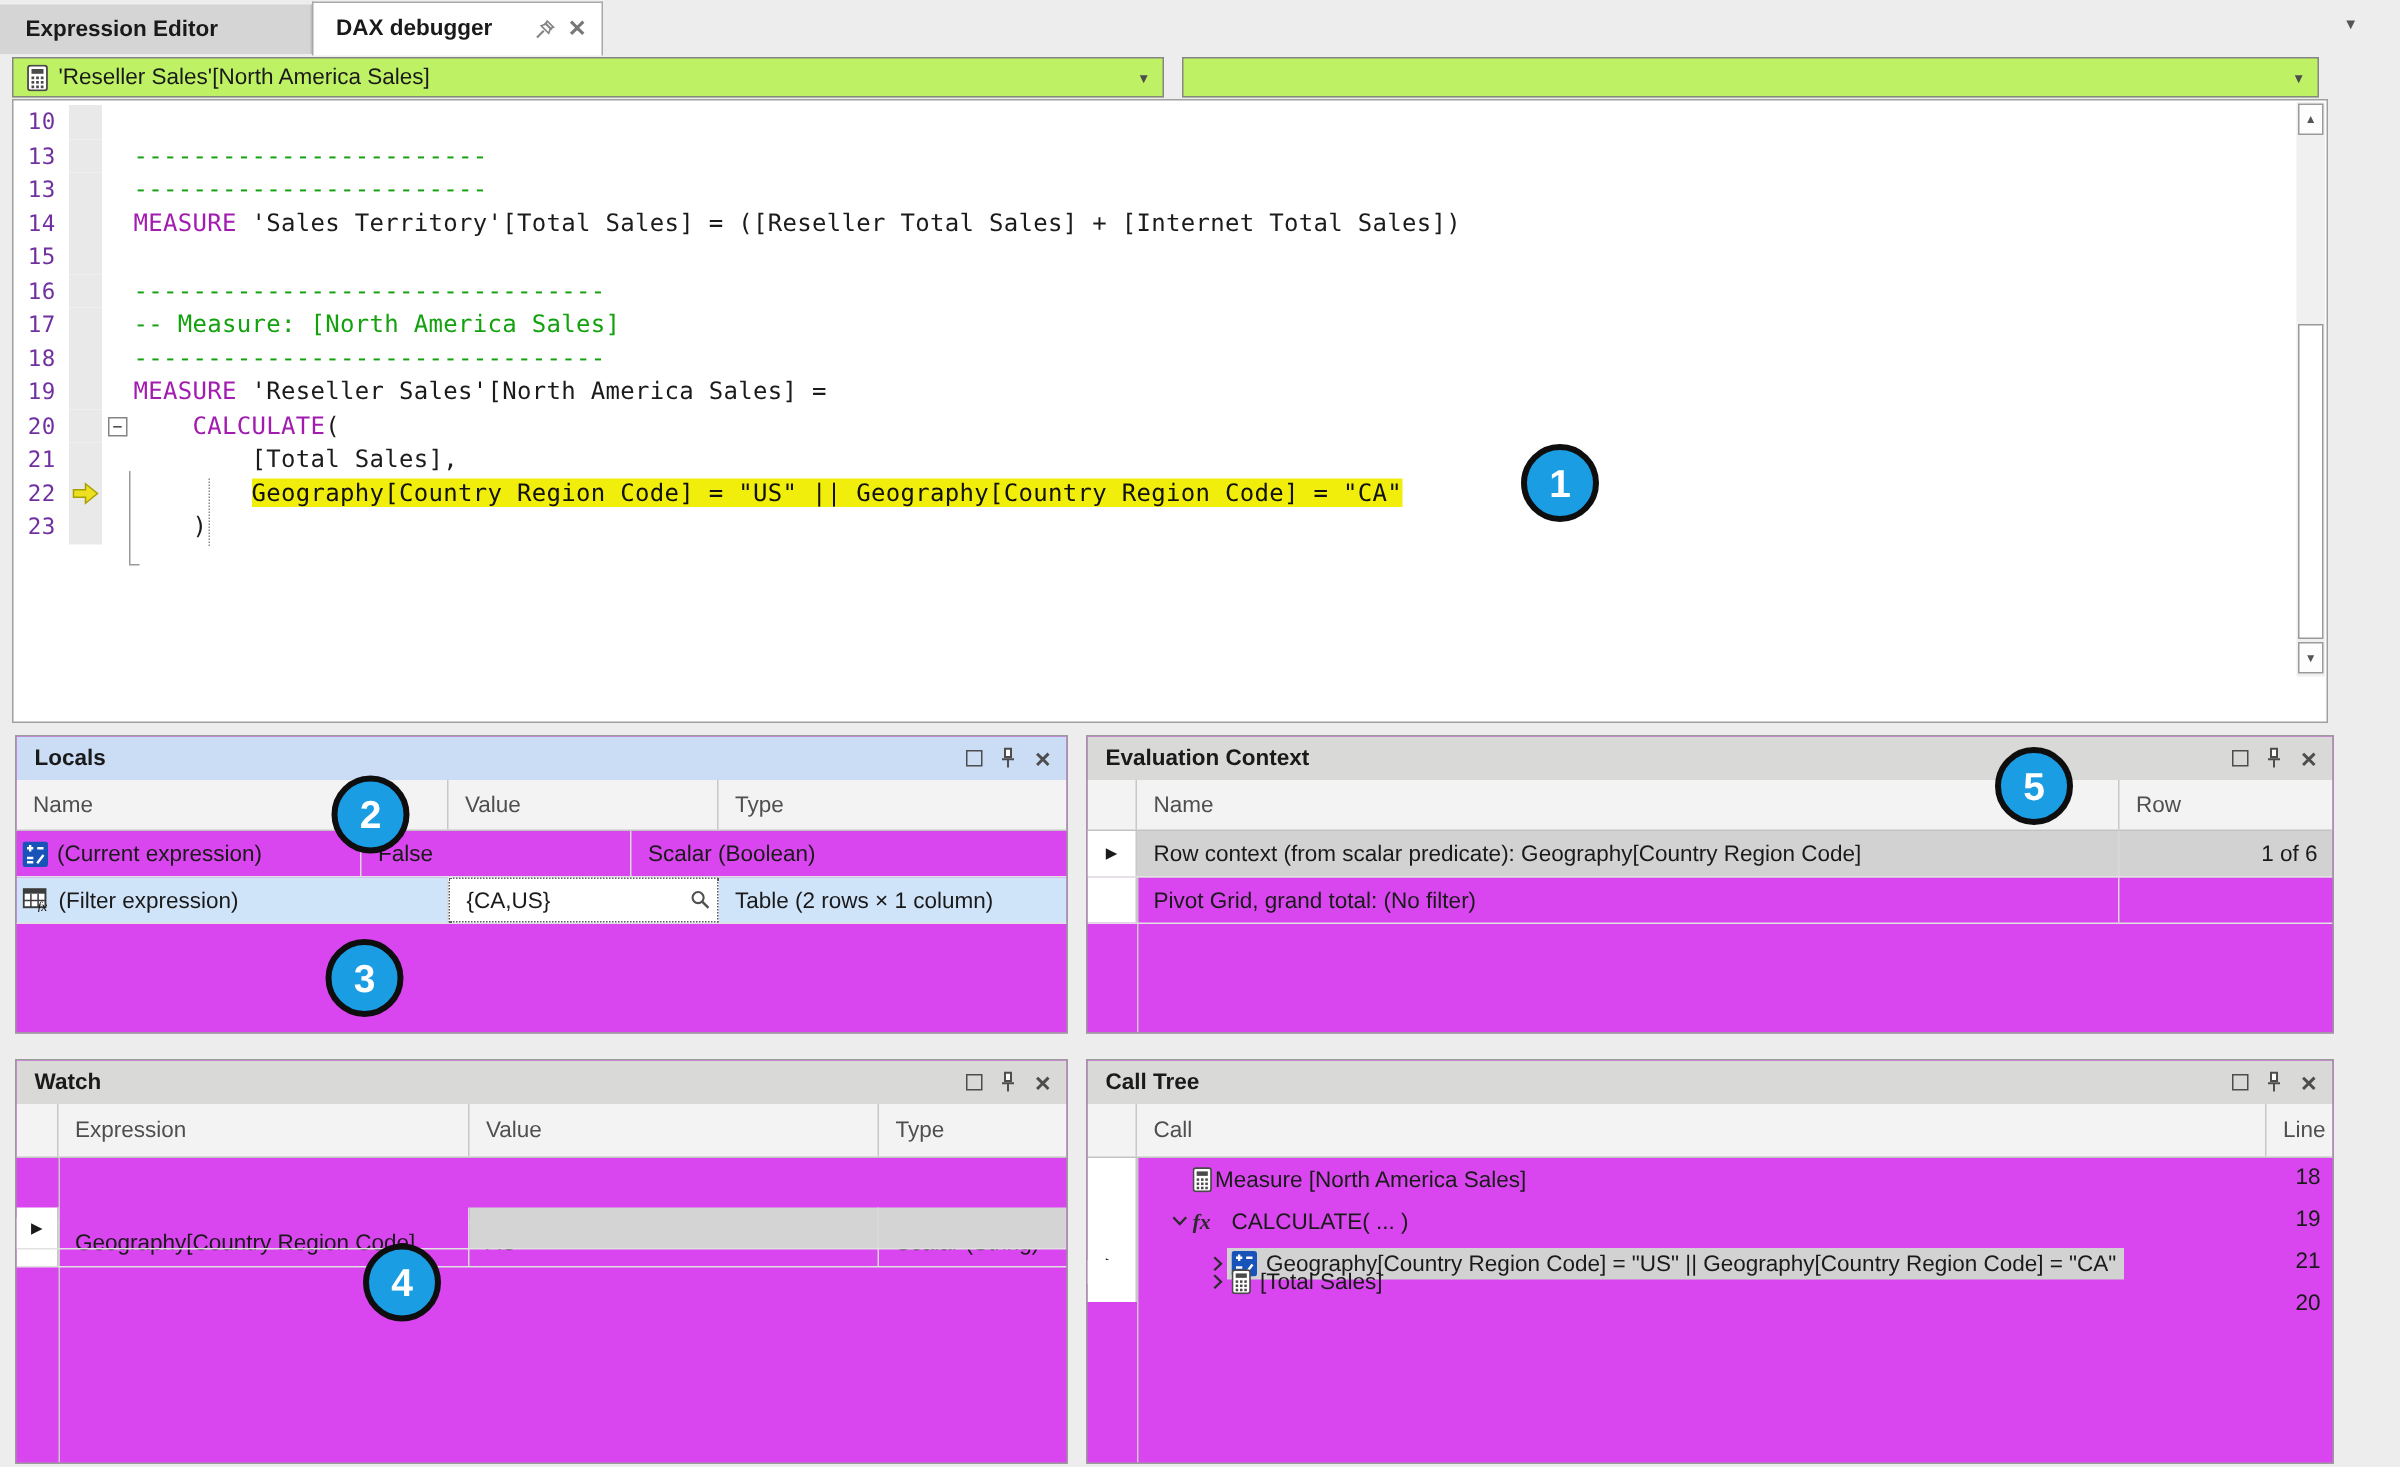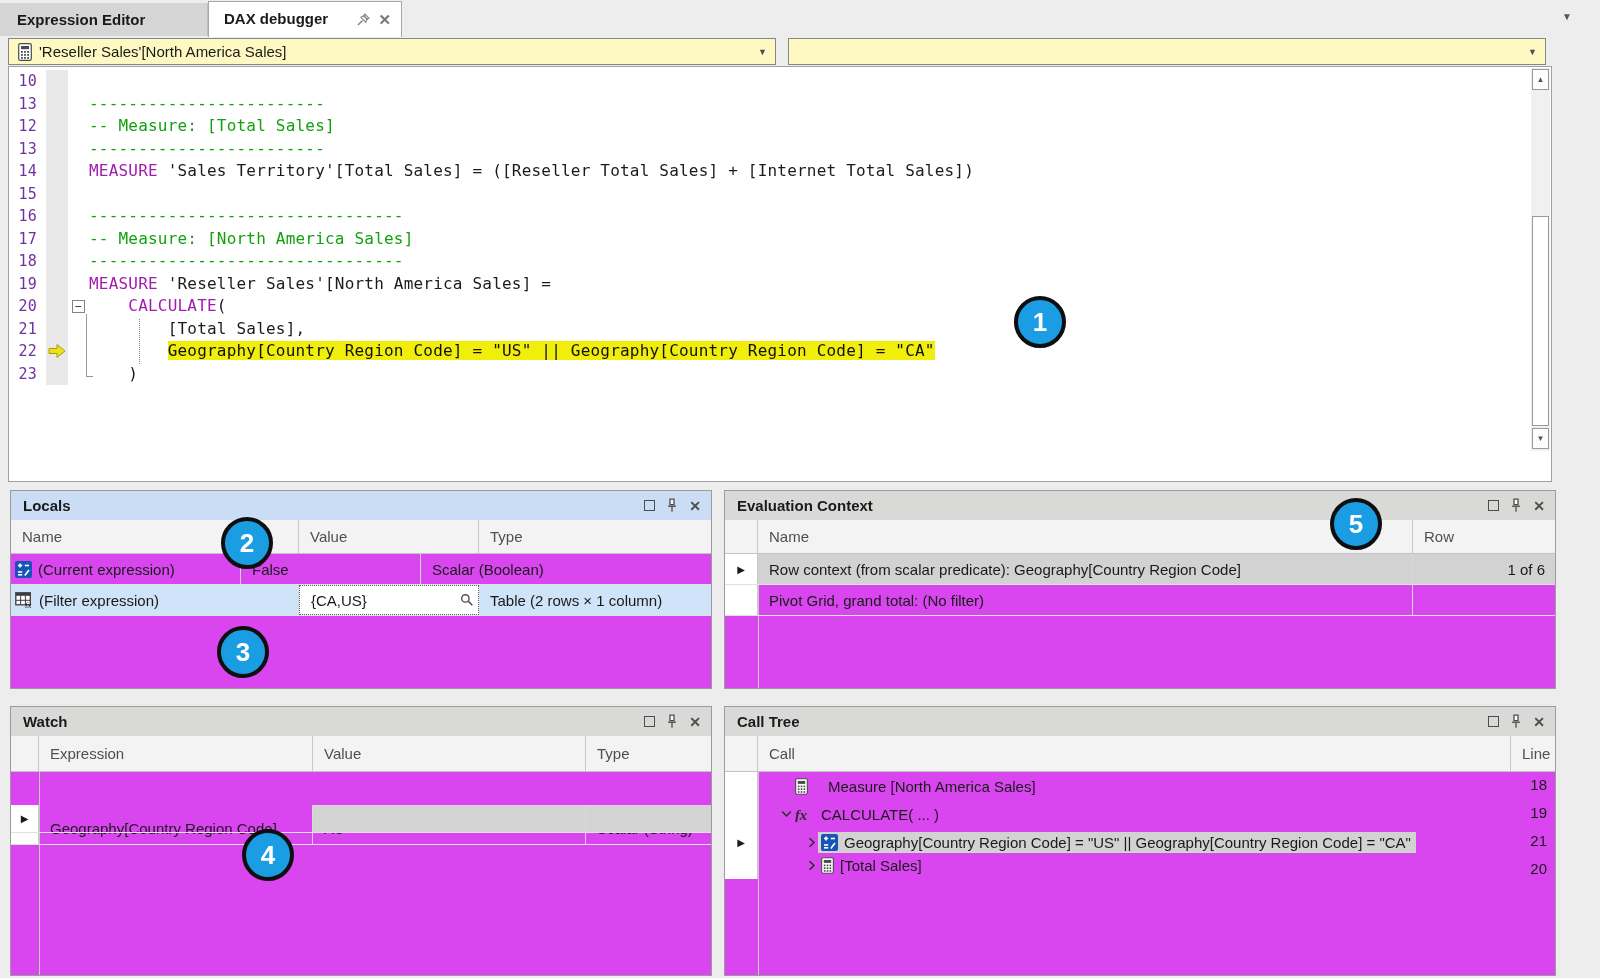--- a/index.html
+++ b/index.html
@@ -12,21 +12,21 @@
   .tab { position:absolute; font-size:15px; font-weight:bold; line-height:33px; white-space:nowrap; }
   .tab.inactive { left:0; top:3px; width:208px; height:33px; background:#d5d5d5; padding-left:17px; border-right:1px solid #bdbdbd; }
   .tab.active { left:208px; top:1px; width:194px; height:36px; background:#ffffff; padding-left:15px;
                 border:1px solid #a8a8a8; border-bottom:none; line-height:34px; }
   .tab .ticons { position:absolute; right:10px; top:0; height:100%; display:flex; align-items:center; gap:7px; }
   .gicon { color:#6d6d6d; font-size:14px; line-height:1; display:inline-flex; align-items:center; justify-content:center; }
   .overflow-dd { position:absolute; right:28px; top:11px; color:#555; font-size:10px; }
 
   
   .toolbar { position:absolute; left:0; top:36px; width:1600px; height:30px; }
-  .combo { position:absolute; top:2px; height:27px; background:#fef9c3; border:1px solid #868686; display:flex; align-items:center; font-size:15px; }
+  .combo { position:absolute; top:2px; height:27px; background:#bef264; border:1px solid #868686; display:flex; align-items:center; font-size:15px; }
   .combo .val { flex:1; white-space:nowrap; overflow:hidden; }
   .combo .dd { color:#4d4d4d; font-size:9px; padding:0 8px; }
   #combo1 { left:8px; width:768px; }
   #combo2 { left:788px; width:758px; }
 
   
   .editor { position:absolute; left:8px; top:66px; width:1544px; height:416px; background:#fff; border:1px solid #a0a0a0; overflow:hidden; }
   .codewrap { position:absolute; left:0; top:3px; width:100%; }
   .crow { display:flex; height:22.5px; font-family:"DejaVu Sans Mono", monospace; font-size:16px; line-height:22.5px; letter-spacing:0.2px; white-space:pre; }
   .ln { width:37px; text-align:right; padding-right:9px; color:#7030a0; font-size:15px; flex:none; }
@@ -137,21 +137,20 @@
     <div class="combo" id="combo2">
       <span class="val"></span>
       <span class="dd">▼</span>
     </div>
   </div>
 
   <div class="editor">
     <div class="codewrap" id="codewrap">
         <div class="crow"><span class="ln">10</span><span class="cmargin"></span><span class="cfold"></span><span class="ccode"></span></div>
         <div class="crow"><span class="ln">13</span><span class="cmargin"></span><span class="cfold"></span><span class="ccode"><span class="tok-comment">------------------------</span></span></div>
-        <div class="crow"><span class="ln">12</span><span class="cmargin"></span><span class="cfold"></span><span class="ccode"><span class="tok-comment">-- Measure: [Total Sales]</span></span></div>
         <div class="crow"><span class="ln">13</span><span class="cmargin"></span><span class="cfold"></span><span class="ccode"><span class="tok-comment">------------------------</span></span></div>
         <div class="crow"><span class="ln">14</span><span class="cmargin"></span><span class="cfold"></span><span class="ccode"><span class="tok-kw">MEASURE</span><span class="tok-plain"> 'Sales Territory'[Total Sales] = ([Reseller Total Sales] + [Internet Total Sales])</span></span></div>
         <div class="crow"><span class="ln">15</span><span class="cmargin"></span><span class="cfold"></span><span class="ccode"></span></div>
         <div class="crow"><span class="ln">16</span><span class="cmargin"></span><span class="cfold"></span><span class="ccode"><span class="tok-comment">--------------------------------</span></span></div>
         <div class="crow"><span class="ln">17</span><span class="cmargin"></span><span class="cfold"></span><span class="ccode"><span class="tok-comment">-- Measure: [North America Sales]</span></span></div>
         <div class="crow"><span class="ln">18</span><span class="cmargin"></span><span class="cfold"></span><span class="ccode"><span class="tok-comment">--------------------------------</span></span></div>
         <div class="crow"><span class="ln">19</span><span class="cmargin"></span><span class="cfold"></span><span class="ccode"><span class="tok-kw">MEASURE</span><span class="tok-plain"> 'Reseller Sales'[North America Sales] =</span></span></div>
         <div class="crow"><span class="ln">20</span><span class="cmargin"></span><span class="cfold"><span class="foldbox">−</span></span><span class="ccode"><span class="tok-plain">    </span><span class="tok-kw">CALCULATE</span><span class="tok-plain">(</span></span></div>
         <div class="crow"><span class="ln">21</span><span class="cmargin"></span><span class="cfold"></span><span class="ccode"><span class="tok-plain">        [Total Sales],</span></span></div>
         <div class="crow"><span class="ln">22</span><span class="cmargin"><span class="curline-arrow" style="left: 2px; top: 3px;"><svg width="18" height="16" viewBox="0 0 18 16">
@@ -344,21 +343,21 @@
       <div class="thead" style="left: 0px; top: 29px; width: 100%; height: 36px;">
         <div class="hc gutter-cell" style="width: 33px;"></div>
         <div class="hc" style="width: 753px;">Call</div>
         <div class="hc" style="width: 45px; flex: 1 1 0%;">Line</div>
       </div>
       <div class="gline" style="left: 33px; top: 65px; height: 203px;"></div>
       <div class="ct-row" style="left: 0px; top: 65px; width: 100%; height: 28px;">
         <div class="tc gutter-cell" style="width: 33px; height: 28px; background: rgb(255, 255, 255);"></div>
         <span style="width: 22px; flex: 0 0 auto;"></span>
         <span style="width: 12px; flex: 0 0 auto;"></span>
-        <span style="display: inline-flex; gap: 20px; padding: 2px 5px 2px 3px; white-space: nowrap; overflow: hidden; max-width: 670px;">
+        <span style="display: inline-flex; gap: 2px; padding: 2px 5px 2px 3px; white-space: nowrap; overflow: hidden; max-width: 670px;">
           <span class="ic">
             <svg width="13" height="17" viewBox="0 0 14 18">
               <rect x="0.7" y="0.7" width="12.6" height="16.6" rx="1.6" fill="#fff" stroke="#4a4a4a" stroke-width="1.2"></rect>
               <rect x="3" y="3" width="8" height="3.2" fill="#4a4a4a"></rect>
               <g fill="#4a4a4a">
                 <rect x="3" y="8" width="1.8" height="1.8"></rect>
                 <rect x="6.1" y="8" width="1.8" height="1.8"></rect>
                 <rect x="9.2" y="8" width="1.8" height="1.8"></rect>
                 <rect x="3" y="11" width="1.8" height="1.8"></rect>
                 <rect x="6.1" y="11" width="1.8" height="1.8"></rect>
@@ -412,21 +411,21 @@
                 <path d="M3 11h4.2"></path>
                 <path d="M3 13.8h4.2"></path>
                 <path d="M9.8 14.5l4.2-5.5"></path>
               </g>
             </svg>
           </span>
           <span>Geography[Country Region Code] = "US" || Geography[Country Region Code] = "CA"</span>
         </span>
       </div>
       <div class="ctline" style="left: 786px; top: 125px; width: 36px;">21</div>
-      <div class="ct-row" style="left: 0px; top: 144px; width: 100%; height: 28px;">
+      <div class="ct-row" style="left: 0px; top: 133px; width: 100%; height: 28px;">
         <div class="tc gutter-cell" style="width: 33px; height: 28px; background: rgb(255, 255, 255);"></div>
         <span style="width: 48px; flex: 0 0 auto;"></span>
         <span class="chev">
           <svg width="8" height="11" viewBox="0 0 8 11">
             <path d="M1.5 1.2 L6 5.5 L1.5 9.8" fill="none" stroke="#2b2b2b" stroke-width="1.5"></path>
           </svg>
         </span>
         <span style="display: inline-flex; align-items: center; gap: 6px; padding: 2px 5px 2px 3px; white-space: nowrap; overflow: hidden; max-width: 670px;">
           <span class="ic">
             <svg width="13" height="17" viewBox="0 0 14 18">

